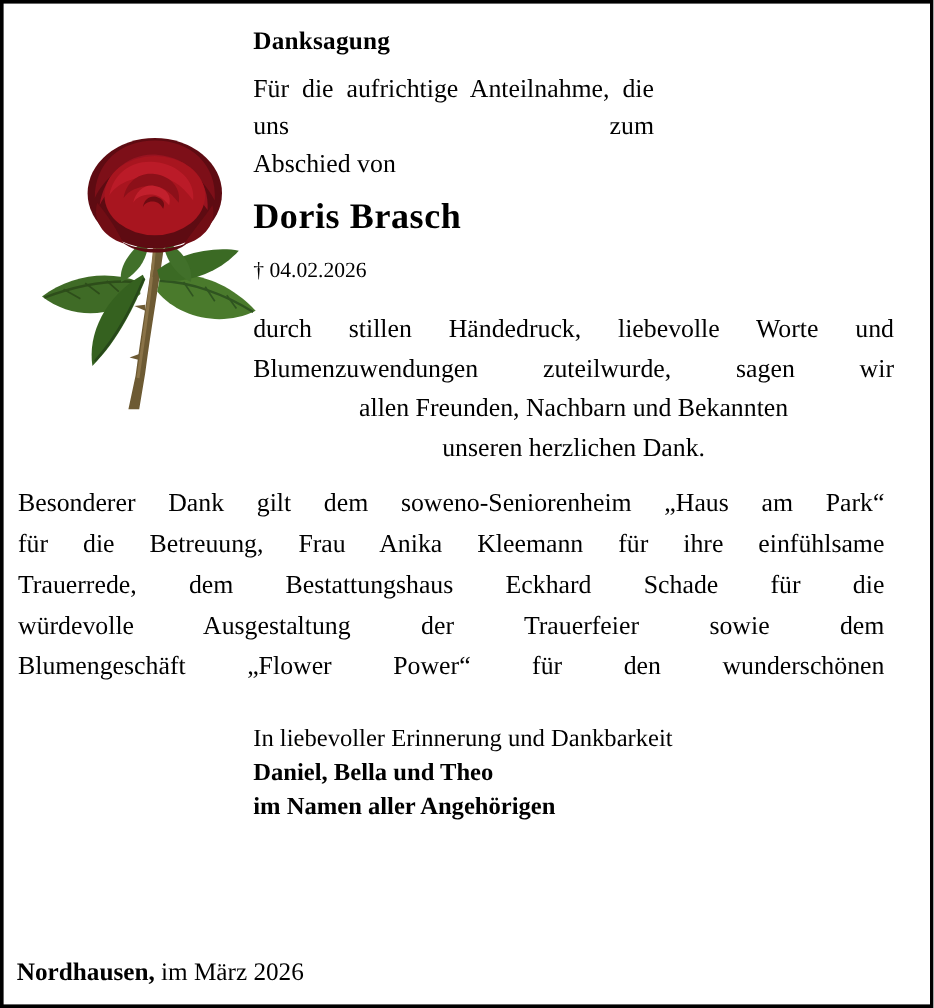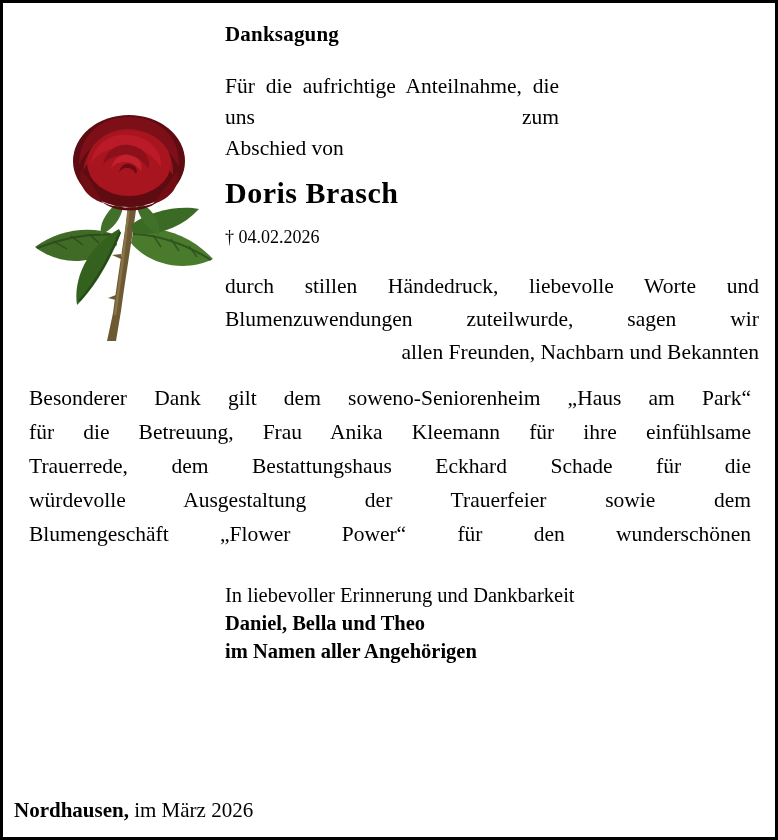--- a/index.html
+++ b/index.html
@@ -18,21 +18,21 @@
     background: #ffffff;
     box-sizing: border-box;
     border: 3px solid #000000;
     overflow: hidden;
   }
   .inner {
     position: relative;
     width: 100%;
     height: 100%;
     box-sizing: border-box;
-    padding: 18px 28px 10px 26px;
+    padding: 18px 28px 10px 12px;
   }
 
   
   .rose {
     position: absolute;
     left: 18px;
     top: 80px;
     width: 200px;
     height: 260px;
     pointer-events: none;
@@ -41,21 +41,21 @@
   
   .title {
     margin-left: 196px;
     font-weight: bold;
     font-size: 21px;
     line-height: 26px;
     letter-spacing: 0.2px;
   }
   .intro {
     margin-left: 196px;
-    margin-top: 24px;
+    margin-top: 12px;
     font-size: 21.5px;
     line-height: 31px;
     text-align: justify;
     width: 334px;
   }
   .intro .lastline {
     text-align: left;
   }
   .name {
     margin-left: 196px;
@@ -76,21 +76,21 @@
   }
   .block2 {
     margin-left: 196px;
     margin-top: 22px;
     font-size: 21.5px;
     line-height: 33px;
     width: 534px;
     text-align: justify;
   }
   .block2 .lastline {
-    text-align: right;
+    text-align: center;
   }
   .block3 {
     margin-left: 0px;
     margin-top: 12px;
     font-size: 21.5px;
     line-height: 34px;
     width: 722px;
     text-align: justify;
   }
   .block3 .lastline {
@@ -175,20 +175,21 @@
       <div class="lastline">Abschied von</div>
     </div>
 
     <div class="name">Doris Brasch</div>
     <div class="date">† 04.02.2026</div>
 
     <div class="block2">
       <div class="jfull">durch stillen Händedruck, liebevolle Worte und</div>
       <div class="jfull">Blumenzuwendungen zuteilwurde, sagen wir</div>
       <div class="lastline">allen Freunden, Nachbarn und Bekannten</div>
+      <div class="lastline">unseren herzlichen Dank.</div>
     </div>
 
     <div class="block3">
       <div class="jfull">Besonderer Dank gilt dem soweno-Seniorenheim „Haus am Park“</div>
       <div class="jfull">für die Betreuung, Frau Anika Kleemann für ihre einfühlsame</div>
       <div class="jfull">Trauerrede, dem Bestattungshaus Eckhard Schade für die</div>
       <div class="jfull">würdevolle Ausgestaltung der Trauerfeier sowie dem</div>
       <div class="jfull">Blumengeschäft „Flower Power“ für den wunderschönen</div>
     </div>
 

